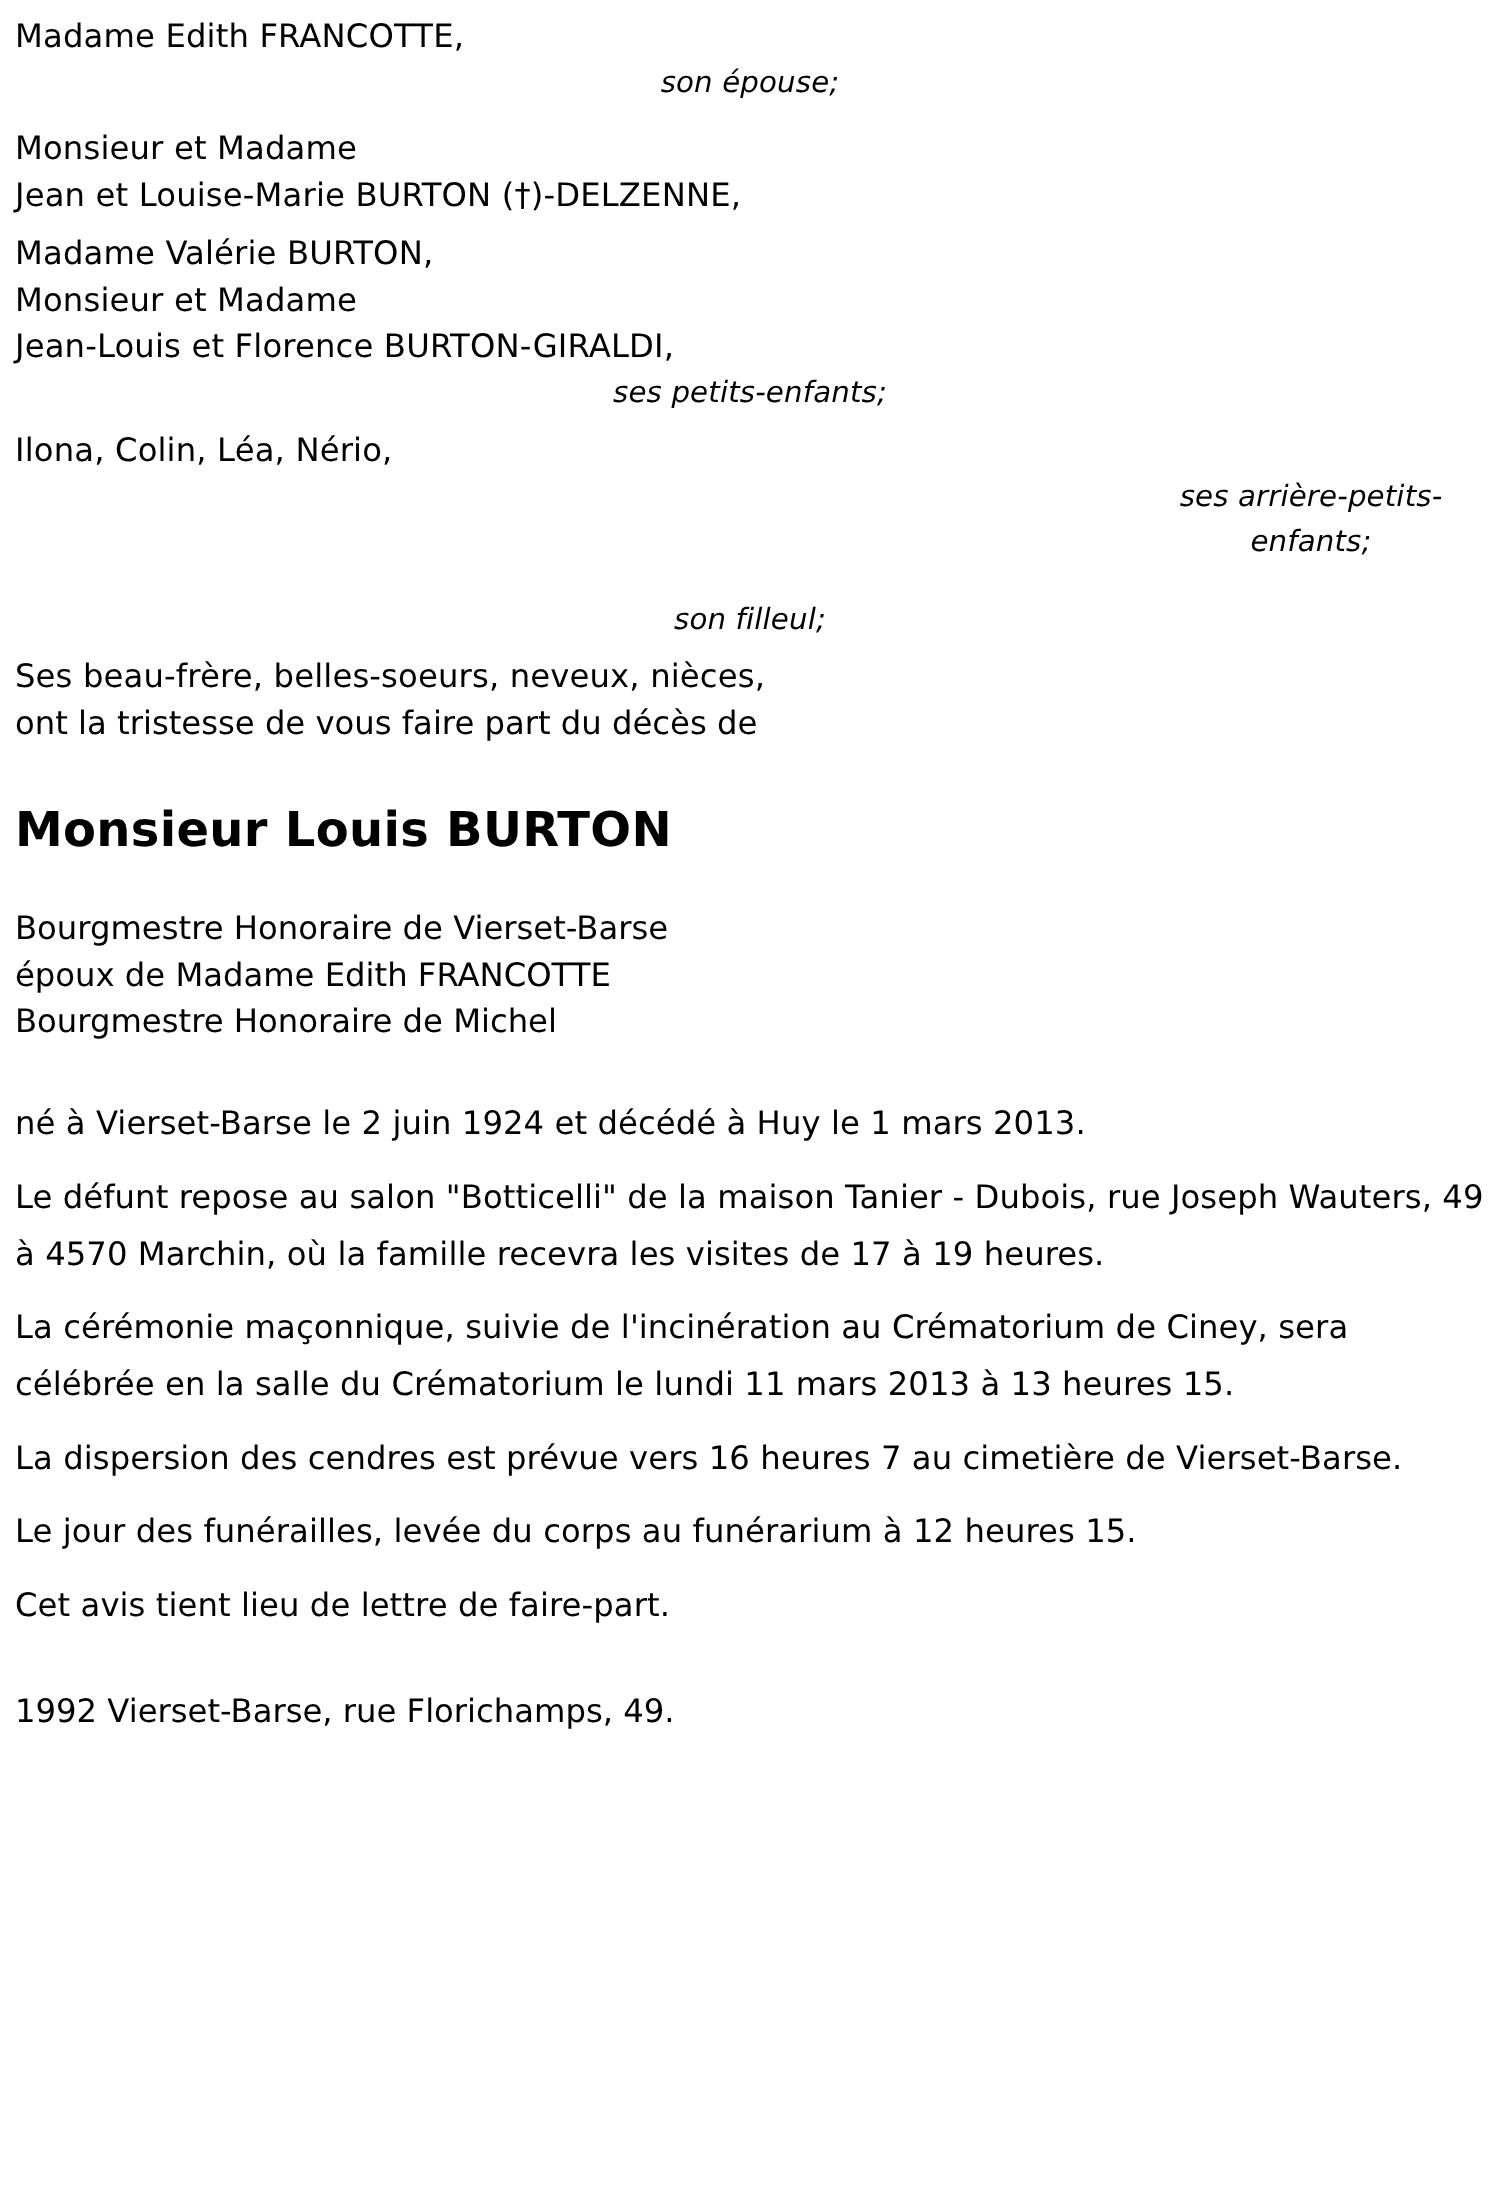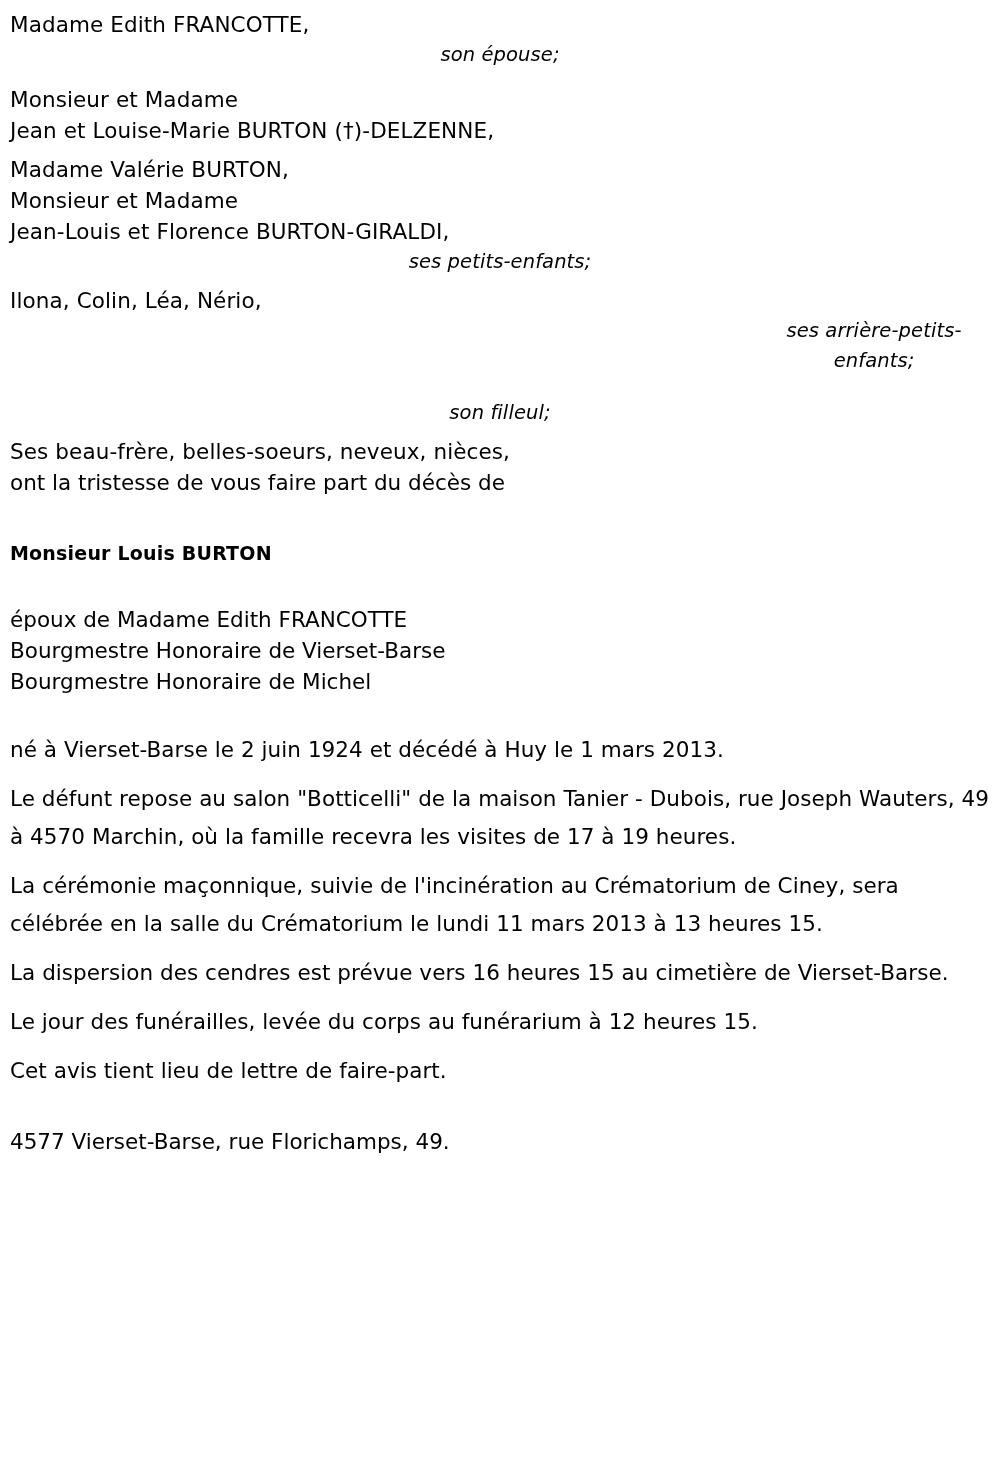--- a/index.html
+++ b/index.html
@@ -62,21 +62,21 @@
   .gap-lg { height: 22px; }
 
   
   .leadin {
     font-size: 21.5px;
     line-height: 31px;
   }
 
   
   .deceased-name {
-    font-size: 19px;
+    font-size: 32px;
     line-height: 34px;
     font-weight: bold;
     letter-spacing: 0.2px;
     margin-top: 38px;
   }
 
   
   .qualities {
     font-size: 21.5px;
     line-height: 31px;
@@ -159,30 +159,30 @@
         </div>
       </div>
 
     </div>
 
     <div class="leadin">ont la tristesse de vous faire part du décès de</div>
 
     <div class="deceased-name">Monsieur Louis BURTON</div>
 
     <div class="qualities">
+      <span class="qline">Bourgmestre Honoraire de Vierset-Barse</span>
       <span class="qline">époux de Madame Edith FRANCOTTE</span>
-      <span class="qline">Bourgmestre Honoraire de Vierset-Barse</span>
       <span class="qline">Bourgmestre Honoraire de Michel</span>
     </div>
 
     <div class="body-block">
       <p class="para">né à Vierset-Barse le 2 juin 1924 et décédé à Huy le 1 mars 2013.</p>
       <p class="para">Le défunt repose au salon "Botticelli" de la maison Tanier - Dubois, rue Joseph Wauters, 49 à 4570 Marchin, où la famille recevra les visites de 17 à 19 heures.</p>
       <p class="para">La cérémonie maçonnique, suivie de l'incinération au Crématorium de Ciney, sera célébrée en la salle du Crématorium le lundi 11 mars 2013 à 13 heures 15.</p>
-      <p class="para">La dispersion des cendres est prévue vers 16 heures 15 au cimetière de Vierset-Barse.</p>
+      <p class="para">La dispersion des cendres est prévue vers 16 heures 7 au cimetière de Vierset-Barse.</p>
       <p class="para">Le jour des funérailles, levée du corps au funérarium à 12 heures 15.</p>
       <p class="para">Cet avis tient lieu de lettre de faire-part.</p>
     </div>
 
-    <div class="address">4577 Vierset-Barse, rue Florichamps, 49.</div>
+    <div class="address">1992 Vierset-Barse, rue Florichamps, 49.</div>
 
   </div>
 </div>
 
 </body></html>

